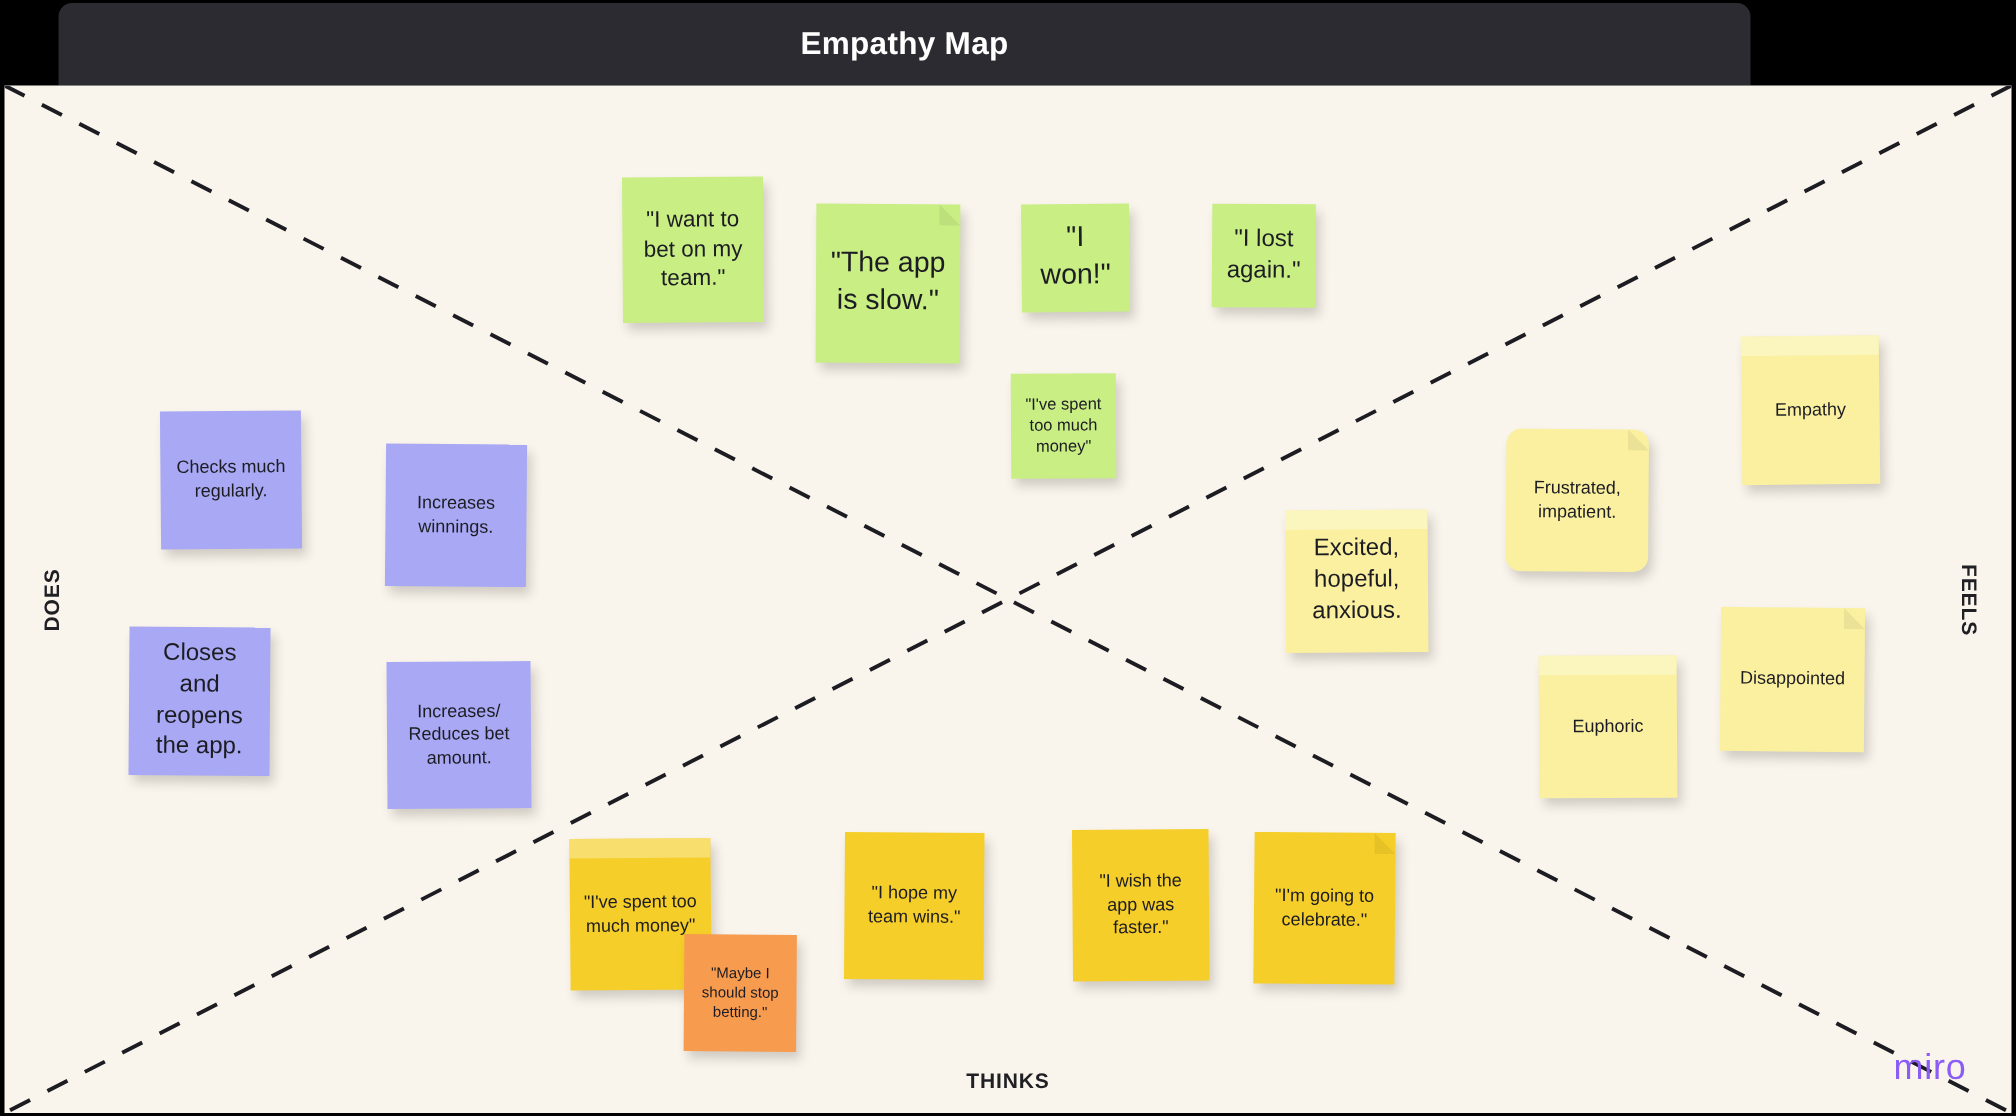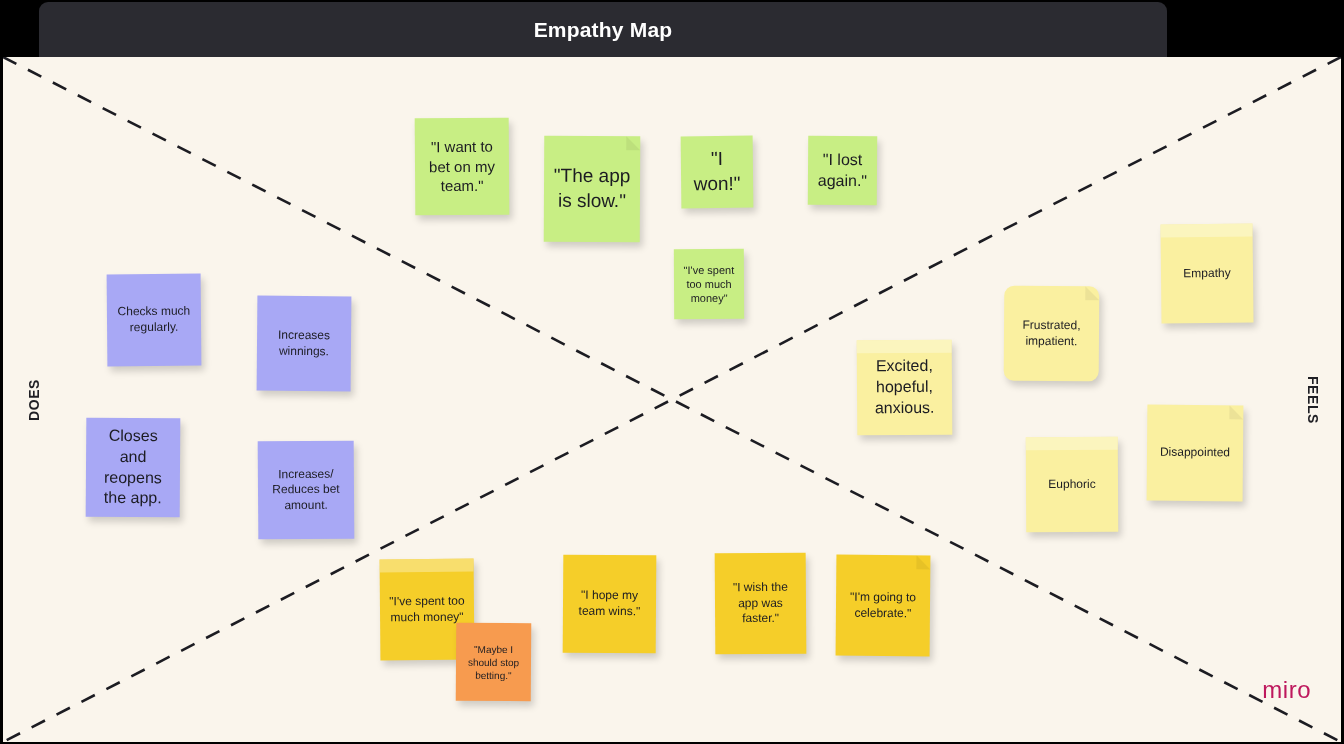--- a/index.html
+++ b/index.html
@@ -103,42 +103,43 @@
   .note.band::before {
     content: "";
     position: absolute;
     left: 0; top: 0; right: 0; height: 13px;
     background: rgba(255,255,255,0.32);
   }
 
   #miro {
     position: absolute;
     right: 30px;
-    bottom: 38px;
+    bottom: 16px;
     font-size: 24px;
-    color: #be185d;
+    color: #8b5cf6;
     letter-spacing: 0.5px;
   }
 </style>
 </head>
 <body>
 
 <div id="board">
 
   <div id="titlebar">
     <div id="title-text">Empathy Map</div>
   </div>
 
   <div id="canvas">
 
     <svg id="cross" viewBox="0 0 1338 685" preserveAspectRatio="none">
       <line x1="0" y1="0" x2="1338" y2="685" stroke="#1c1c22" stroke-width="2.6" stroke-dasharray="15 13" stroke-linecap="butt"></line>
       <line x1="1338" y1="0" x2="0" y2="685" stroke="#1c1c22" stroke-width="2.6" stroke-dasharray="15 13" stroke-linecap="butt"></line>
     </svg>
 
+    <div class="quad-label" id="label-thinks">THINKS</div>
     <div class="quad-label" id="label-does">DOES</div>
     <div class="quad-label" id="label-feels">FEELS</div>
 
     <div id="notes-layer">
         <div class="note" style="left: 412px; top: 61px; width: 94px; height: 97px; background: rgb(200, 238, 132); font-size: 15px; transform: rotate(-0.4deg);">
           <span class="txt">"I want to bet on my team."</span>
         </div>
         <div class="note fold" style="left: 541px; top: 79px; width: 96px; height: 106px; background: rgb(200, 238, 132); font-size: 19px; transform: rotate(0.3deg);">
           <span class="txt">"The app is slow."</span>
         </div>

